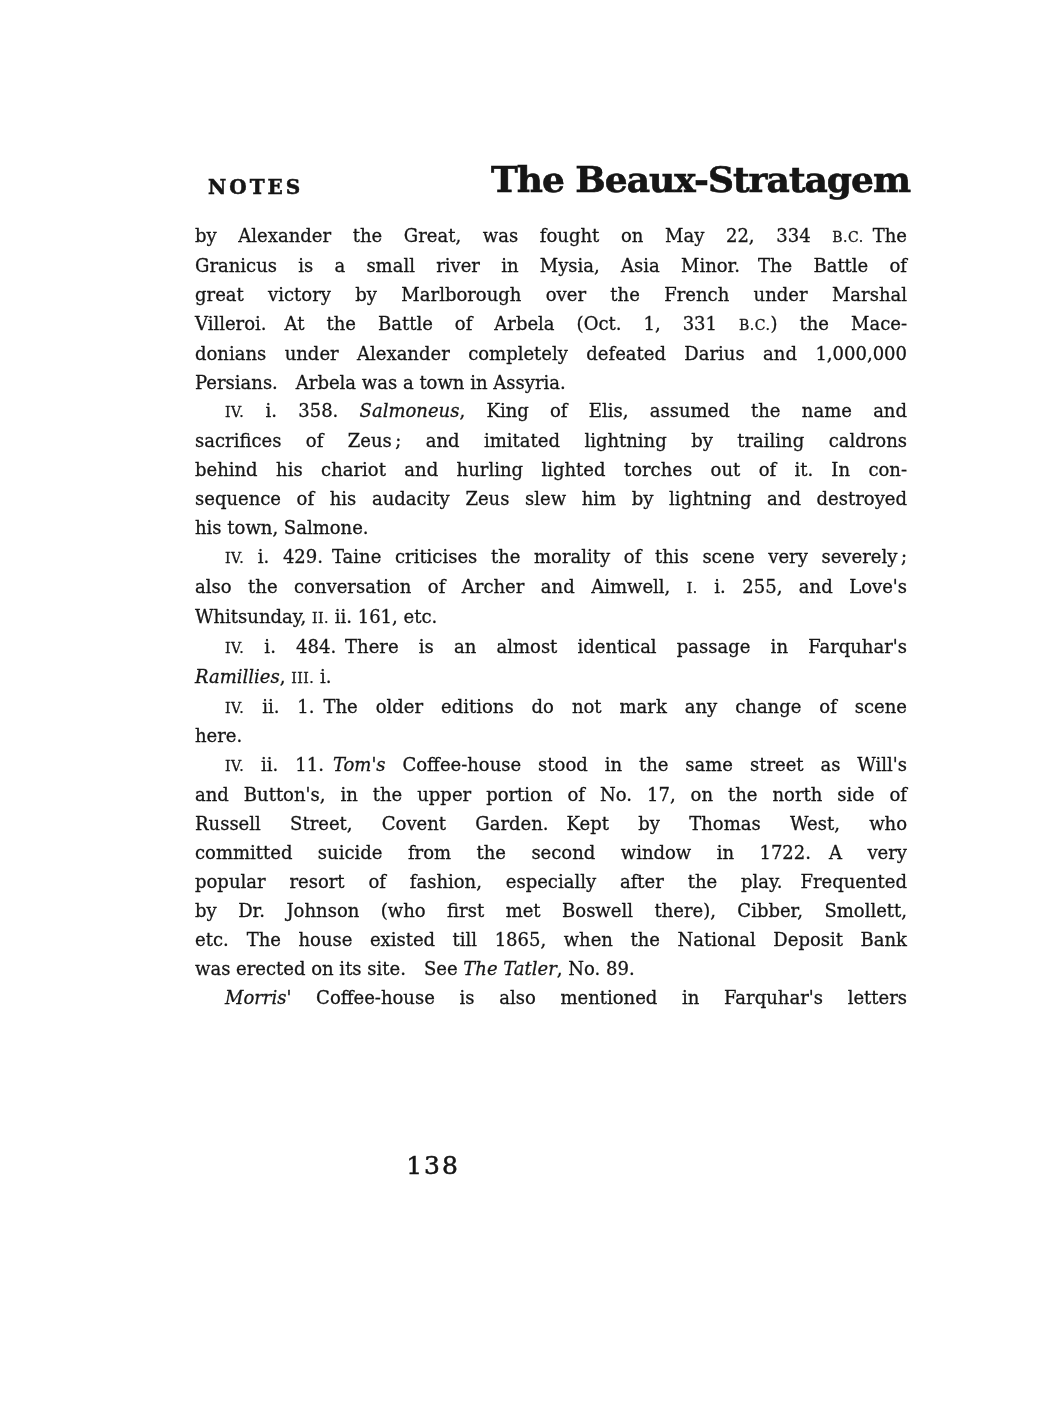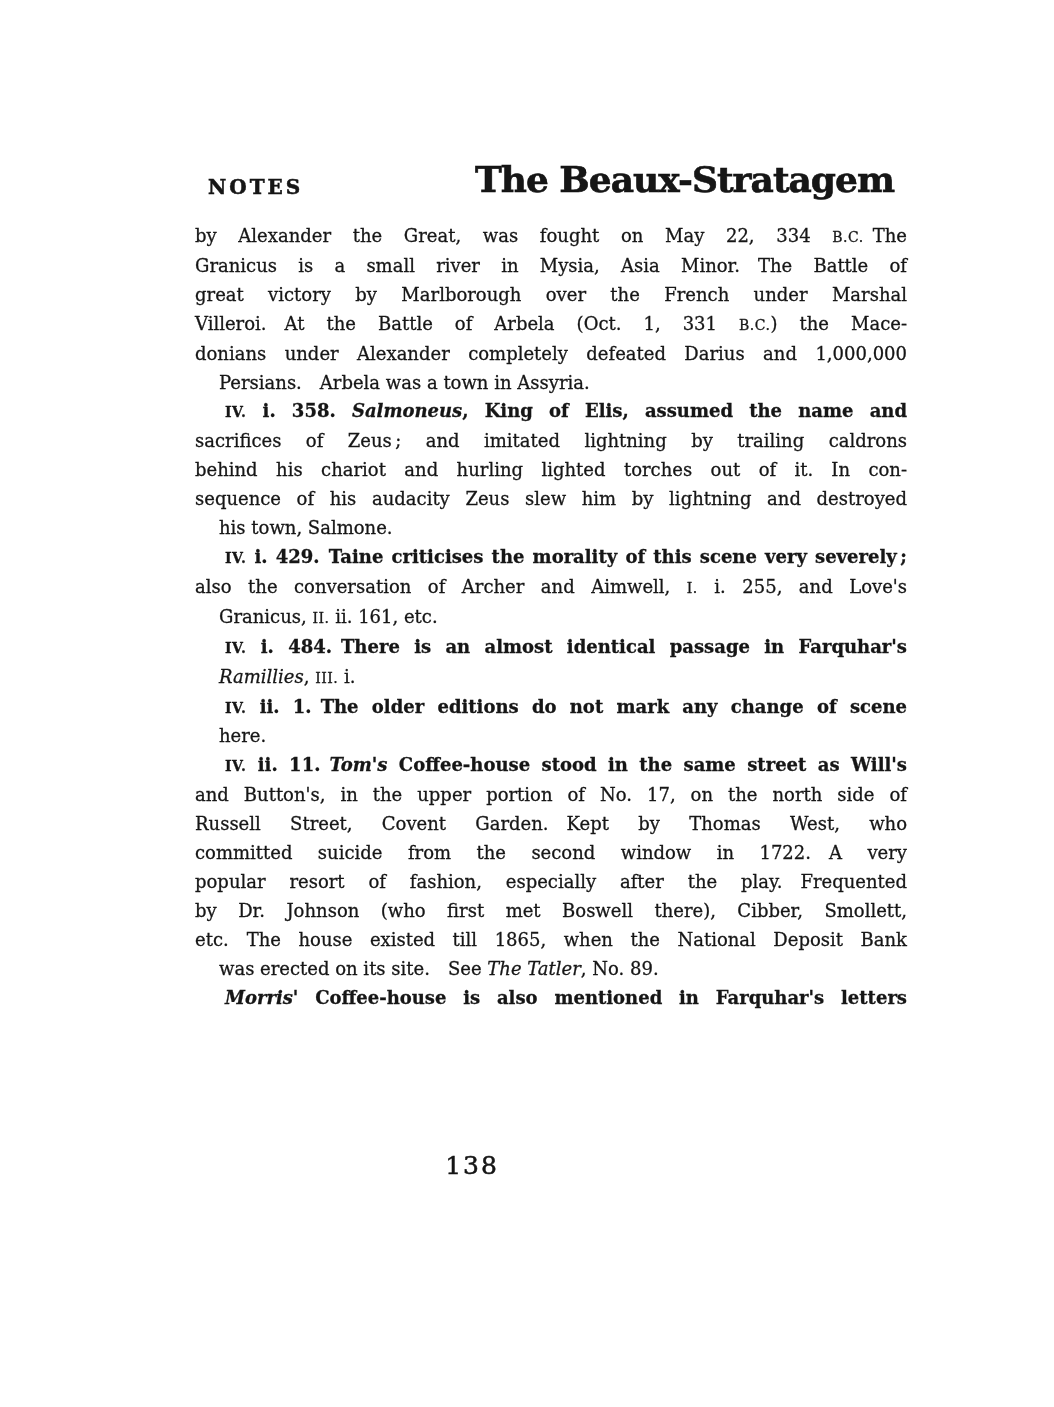--- a/index.html
+++ b/index.html
@@ -17,50 +17,49 @@
   }
   .section-label {
     position: absolute;
     left: 208px; top: 175px;
     font-size: 20px; font-weight: bold;
     letter-spacing: 3px;
     -webkit-text-stroke: 0.5px #111;
   }
   .page-title {
     position: absolute;
-    right: 160px; top: 158px;
+    right: 144px; top: 158px;
     font-size: 36px; font-weight: bold;
     letter-spacing: -1px;
     -webkit-text-stroke: 0.6px #0d0d0d;
     white-space: nowrap;
   }
   .body-text {
     position: absolute;
     left: 195px; top: 222px;
     width: 712px;
   }
   .line {
     font-size: 18px;
     line-height: 28.9px;
     text-align: justify;
     text-align-last: justify;
     text-justify: inter-word;
     white-space: normal;
   }
-  .line.last { text-align-last: left; margin-left: 24px; }
-  .line.indent { text-indent: 30px; font-weight: bold; }
+  .line.last { text-align-last: left; }
+  .line.indent { text-indent: 30px; }
   .it { font-style: italic; }
   .sc { font-size: 0.78em; letter-spacing: 0.5px; }
   .page-number {
     position: absolute;
     left: 0; top: 1151px; width: 866px;
     text-align: center;
     font-size: 25px;
     letter-spacing: 2px;
-    padding-left: 39px;
     -webkit-text-stroke: 0.5px #111;
   }
 </style>
 </head>
 <body>
 
 <div class="page">
   <div class="section-label">NOTES</div>
   <div class="page-title">The Beaux-Stratagem</div>
   <div class="body-text">
@@ -70,21 +69,21 @@
       <div class="line"><span>Villeroi.  At the Battle of Arbela (Oct. 1, 331 </span><span class="sc">B.C.</span><span>) the Mace-</span></div>
       <div class="line"><span>donians under Alexander completely defeated Darius and 1,000,000</span></div>
       <div class="line last"><span>Persians.  Arbela was a town in Assyria.</span></div>
       <div class="line indent"><span class="sc">IV.</span><span> i. 358. </span><span class="it">Salmoneus</span><span>, King of Elis, assumed the name and</span></div>
       <div class="line"><span>sacrifices of Zeus ; and imitated lightning by trailing caldrons</span></div>
       <div class="line"><span>behind his chariot and hurling lighted torches out of it.  In con-</span></div>
       <div class="line"><span>sequence of his audacity Zeus slew him by lightning and destroyed</span></div>
       <div class="line last"><span>his town, Salmone.</span></div>
       <div class="line indent"><span class="sc">IV.</span><span> i. 429. Taine criticises the morality of this scene very severely ;</span></div>
       <div class="line"><span>also the conversation of Archer and Aimwell, </span><span class="sc">I.</span><span> i. 255, and Love's</span></div>
-      <div class="line last"><span>Granicus, </span><span class="sc">II.</span><span> ii. 161, etc.</span></div>
+      <div class="line last"><span>Whitsunday, </span><span class="sc">II.</span><span> ii. 161, etc.</span></div>
       <div class="line indent"><span class="sc">IV.</span><span> i. 484. There is an almost identical passage in Farquhar's</span></div>
       <div class="line last"><span class="it">Ramillies</span><span>, </span><span class="sc">III.</span><span> i.</span></div>
       <div class="line indent"><span class="sc">IV.</span><span> ii. 1. The older editions do not mark any change of scene</span></div>
       <div class="line last"><span>here.</span></div>
       <div class="line indent"><span class="sc">IV.</span><span> ii. 11. </span><span class="it">Tom's</span><span> Coffee-house stood in the same street as Will's</span></div>
       <div class="line"><span>and Button's, in the upper portion of No. 17, on the north side of</span></div>
       <div class="line"><span>Russell Street, Covent Garden.  Kept by Thomas West, who</span></div>
       <div class="line"><span>committed suicide from the second window in 1722.  A very</span></div>
       <div class="line"><span>popular resort of fashion, especially after the play.  Frequented</span></div>
       <div class="line"><span>by Dr. Johnson (who first met Boswell there), Cibber, Smollett,</span></div>

